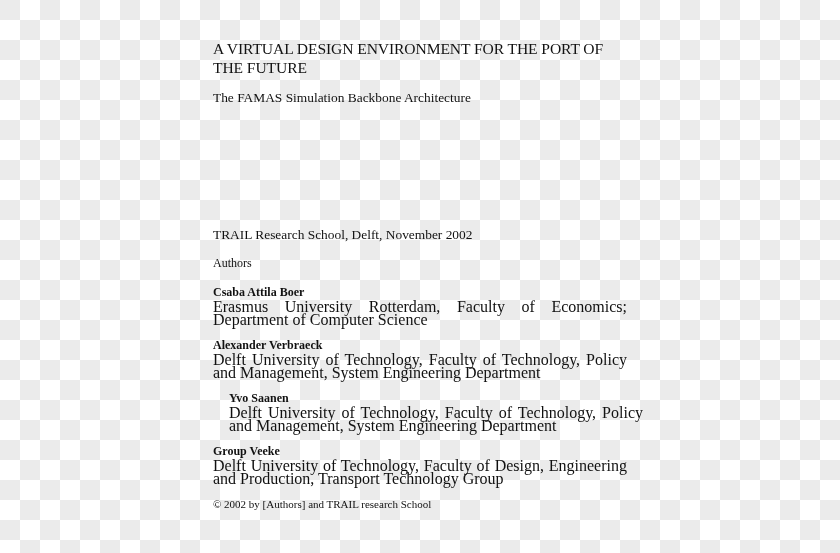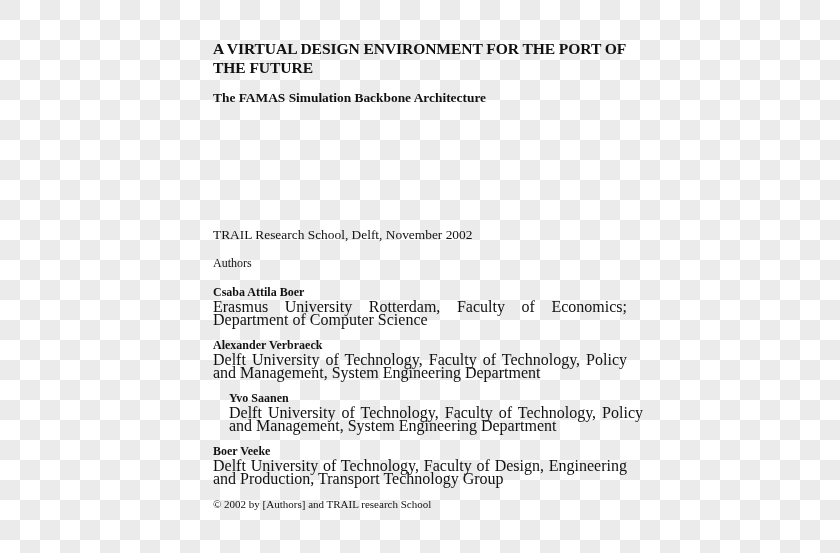--- a/index.html
+++ b/index.html
@@ -27,30 +27,30 @@
       width: 414px;
       height: 553px;
     }
     .abs {
       position: absolute;
       left: 0;
       width: 414px;
       white-space: nowrap;
     }
     .title {
-      font-weight: bold;
+      font-weight: normal;
       font-size: 15.6px;
       line-height: 19px;
       letter-spacing: -0.1px;
       top: 39px;
       white-space: normal;
       width: 420px;
     }
     .subtitle {
-      font-weight: bold;
+      font-weight: normal;
       font-size: 13.4px;
       line-height: 16px;
       top: 90px;
     }
     .institution {
       font-weight: normal;
       font-size: 13.4px;
       line-height: 16px;
       top: 227px;
     }
@@ -101,18 +101,18 @@
     <div class="author-name">Alexander Verbraeck</div>
     <div class="author-aff">Delft University of Technology, Faculty of Technology, Policy and Management, System Engineering Department</div>
   </div>
 
   <div class="author" style="top:392px;margin-left:16px;">
     <div class="author-name">Yvo Saanen</div>
     <div class="author-aff">Delft University of Technology, Faculty of Technology, Policy and Management, System Engineering Department</div>
   </div>
 
   <div class="author" style="top:445px;">
-    <div class="author-name">Boer Veeke</div>
+    <div class="author-name">Group Veeke</div>
     <div class="author-aff">Delft University of Technology, Faculty of Design, Engineering and Production, Transport Technology Group</div>
   </div>
 
   <div class="abs copyright">© 2002 by [Authors] and TRAIL research School</div>
 </div>
 
 </body></html>

